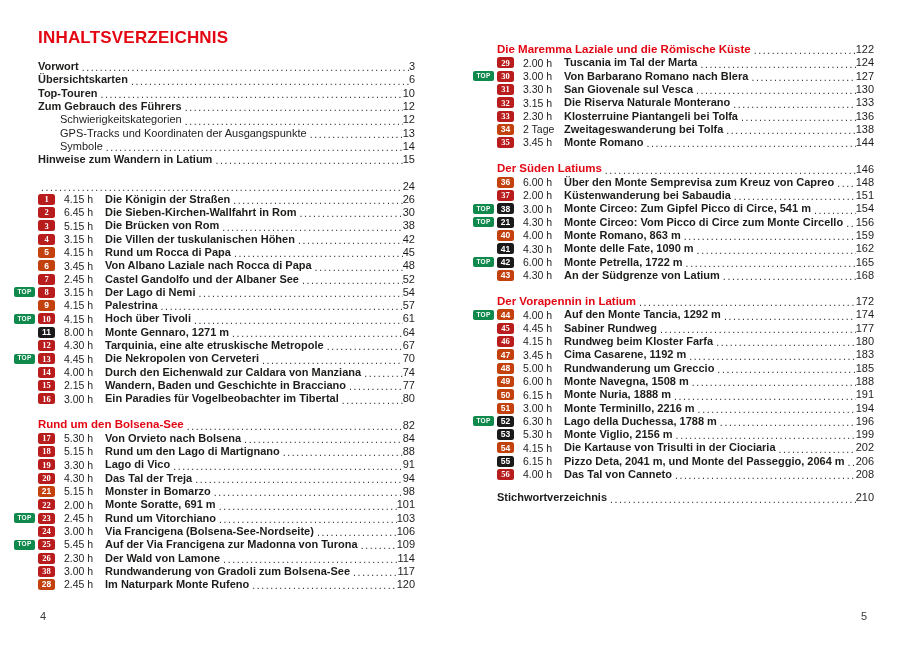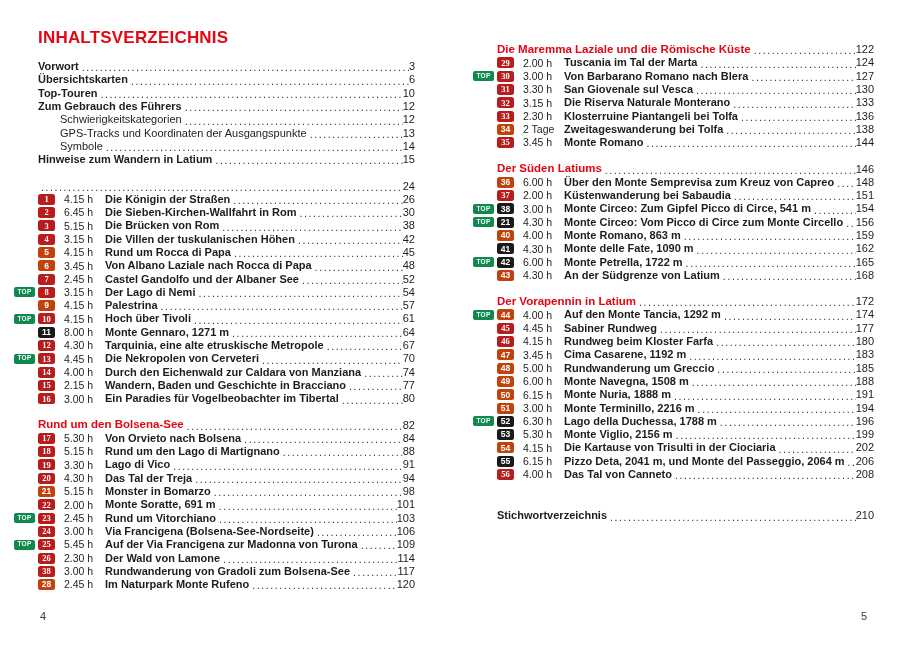--- a/index.html
+++ b/index.html
@@ -50,21 +50,21 @@
   
   .fm-label { font-weight: bold; }
   .row.fm-sub { padding-left: 22px; }
   .row.fm-sub .fm-label { font-weight: normal; }
 
   
   .section { margin-top: 13px; }
   .section-header .section-title {
     color: #e30613; font-weight: bold; font-size: 11.5px;
   }
-  .section.plain { margin-top: 28px; }
+  .section.plain { margin-top: 10px; }
   .section.plain .section-title { color: #1d1d1b; font-weight: bold; font-size: 11px; }
 
   
   .badge {
     width: 17px; height: 11px;
     border-radius: 2.5px;
     color: #fff; font-size: 8.5px; font-weight: bold;
     display: inline-flex; align-items: center; justify-content: center;
     flex: 0 0 17px;
     margin-right: 9px;

